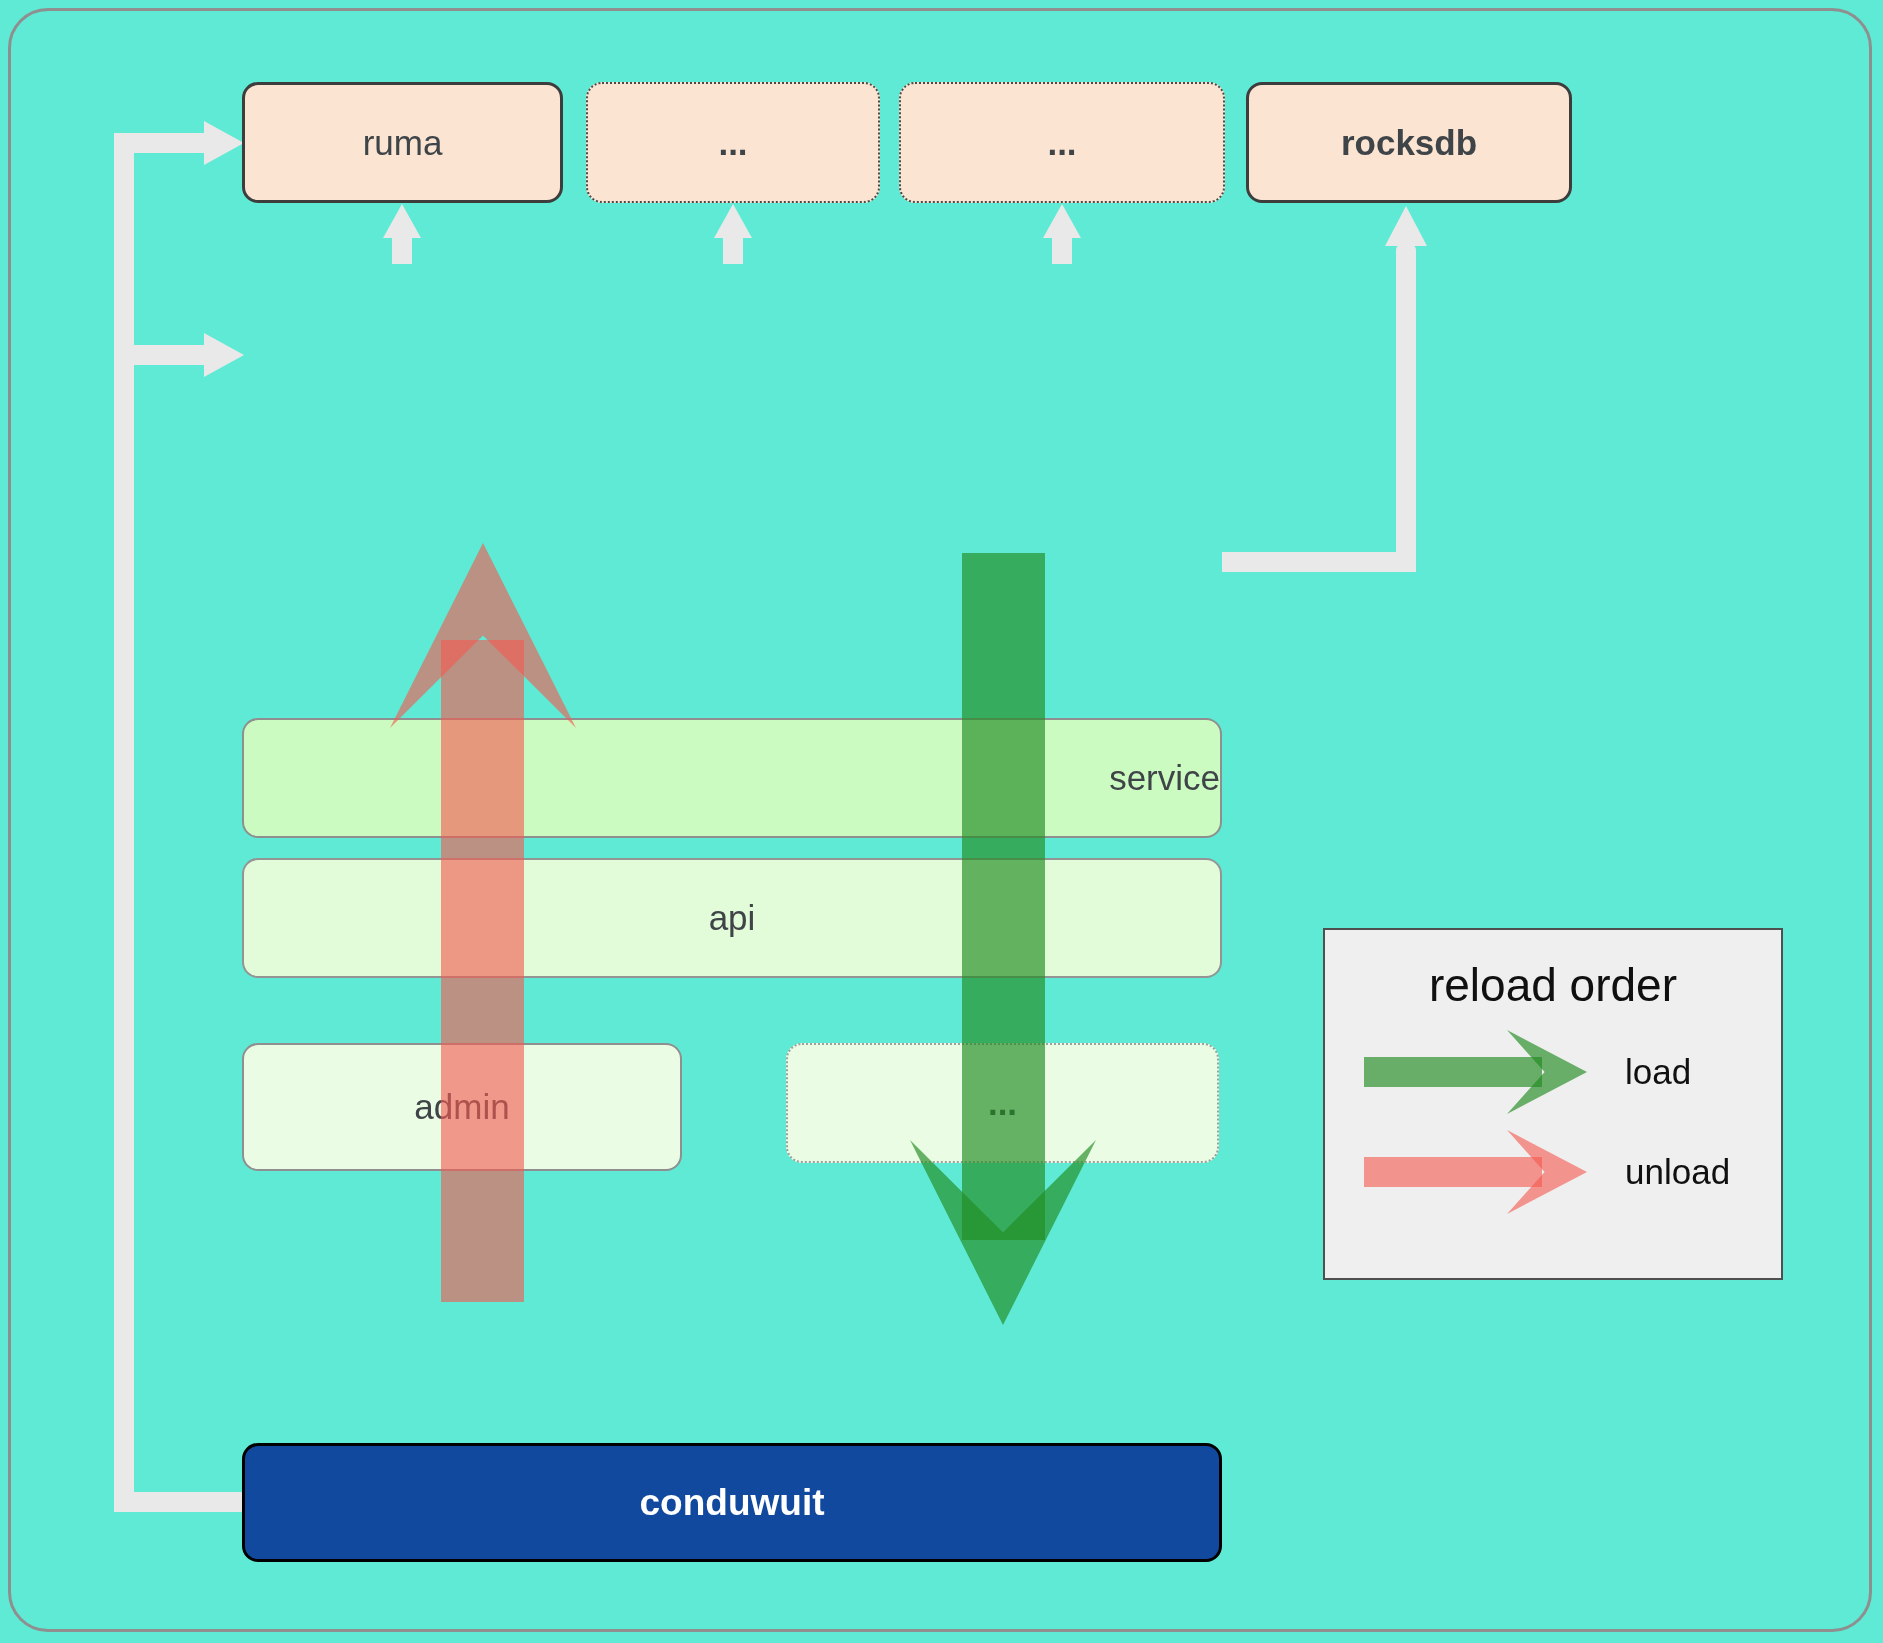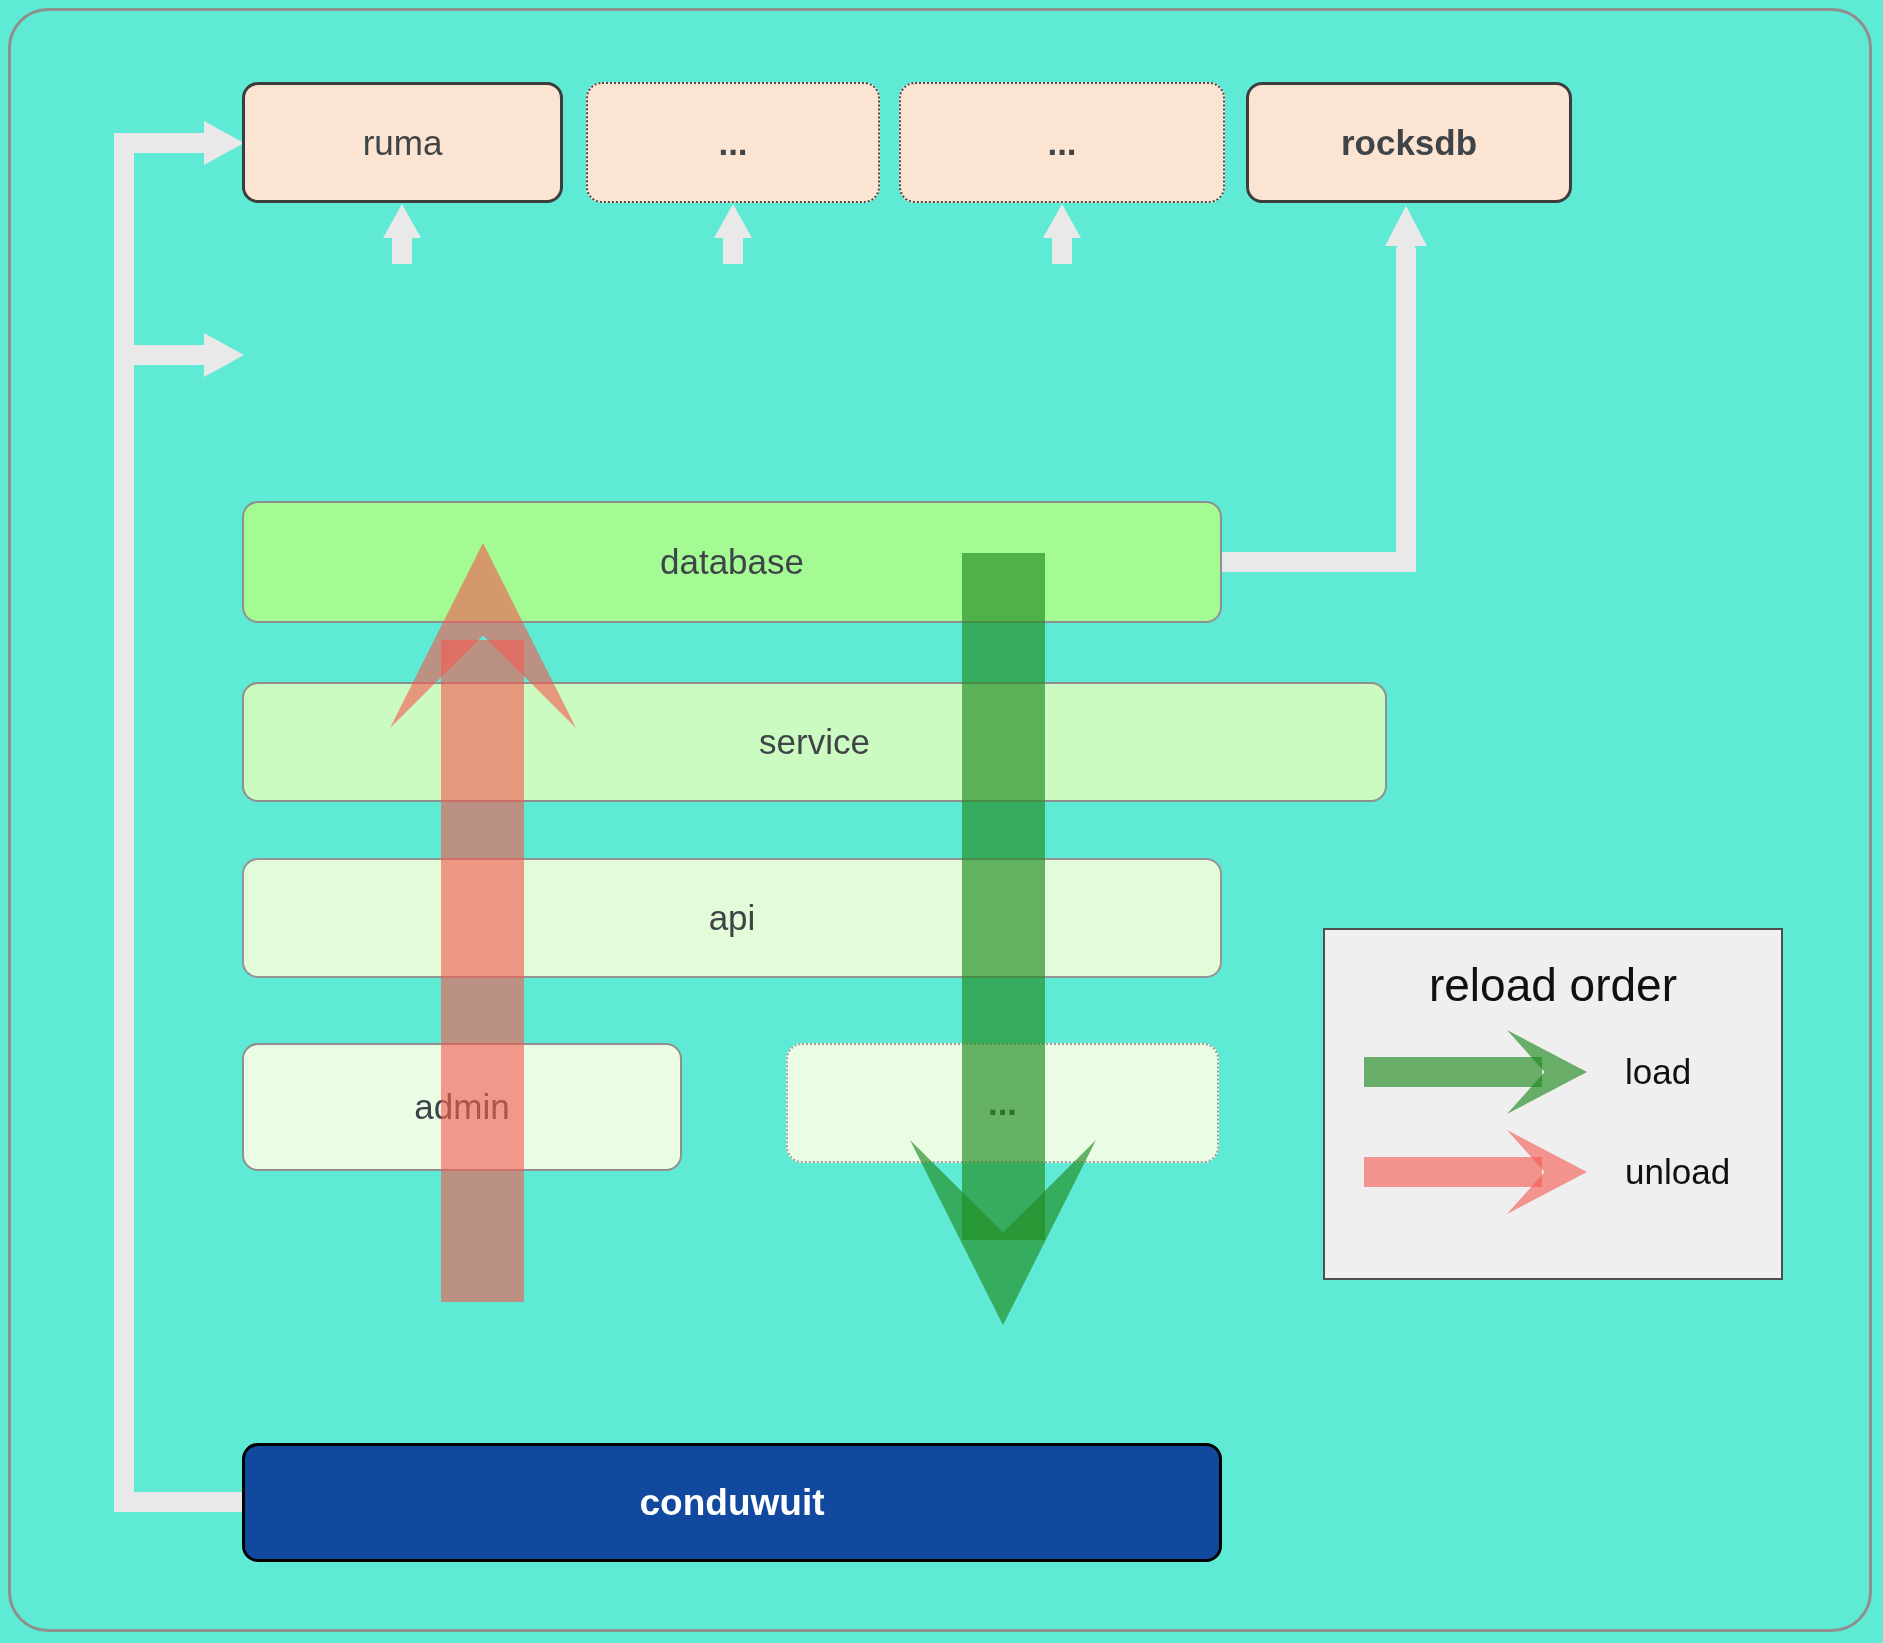--- a/index.html
+++ b/index.html
@@ -24,21 +24,21 @@
   }
   .peach{background:var(--peach,#fbe5d2);}
   .solid-dark{border:3px solid #3d3d3d;}
   .dotted-dark{border:2px dotted #4a4a4a;}
   #node-ruma   {left:242px;top:82px;width:321px;height:121px;}
   #node-dots1  {left:586px;top:82px;width:294px;height:121px;font-weight:700;}
   #node-dots2  {left:899px;top:82px;width:326px;height:121px;font-weight:700;}
   #node-rocksdb{left:1246px;top:82px;width:326px;height:121px;font-weight:bold;}
   #node-core     {left:242px;top:263px;width:980px;height:184px;background:var(--core-blue,#d3e5f7);border-color:#9a9a9a;}
   #node-database {left:242px;top:501px;width:980px;height:122px;background:var(--database-green,#a4fb93);}
-  #node-service  {left:242px;top:682px;width:1145px;height:120px;background:var(--service-green,#ccfbc1);}
+  #node-service  {left:242px;top:718px;width:980px;height:120px;background:var(--service-green,#ccfbc1);justify-content:flex-end;}
   #node-api      {left:242px;top:858px;width:980px;height:120px;background:var(--api-green,#e2fcda);border-color:#949494;}
   #node-admin    {left:242px;top:1043px;width:440px;height:128px;background:var(--admin-green,#ebfce5);}
   #node-dots3    {left:786px;top:1043px;width:433px;height:120px;background:var(--admin-green,#ecfde8);border:2px dotted #9f9f9f;font-weight:700;}
   #node-router   {left:242px;top:1224px;width:980px;height:120px;background:#ffffff;border-color:#949494;}
   #node-conduwuit{left:242px;top:1443px;width:980px;height:119px;background:var(--conduwuit-blue,#11499e);border:3px solid #000;color:#ffffff;font-weight:700;font-size:37px;}
   
   .gray{position:absolute;background:var(--connector-gray,#e9e9e9);z-index:1;}
   .head{position:absolute;background:var(--connector-gray,#e9e9e9);z-index:1;}
   .head-right{clip-path:polygon(0 0,100% 50%,0 100%);}
   .head-up{clip-path:polygon(50% 0,100% 100%,0 100%);}
@@ -118,23 +118,20 @@
   <div class="box peach dotted-dark" id="node-dots1">
     <span>...</span>
   </div>
   <div class="box peach dotted-dark" id="node-dots2">
     <span>...</span>
   </div>
   <div class="box peach solid-dark" id="node-rocksdb">
     <span>rocksdb</span>
   </div>
 
-  <div class="box" id="node-database">
-    <span>database</span>
-  </div>
   <div class="box" id="node-service">
     <span>service</span>
   </div>
   <div class="box" id="node-api">
     <span>api</span>
   </div>
   <div class="box" id="node-admin">
     <span>admin</span>
   </div>
   <div class="box" id="node-dots3">

